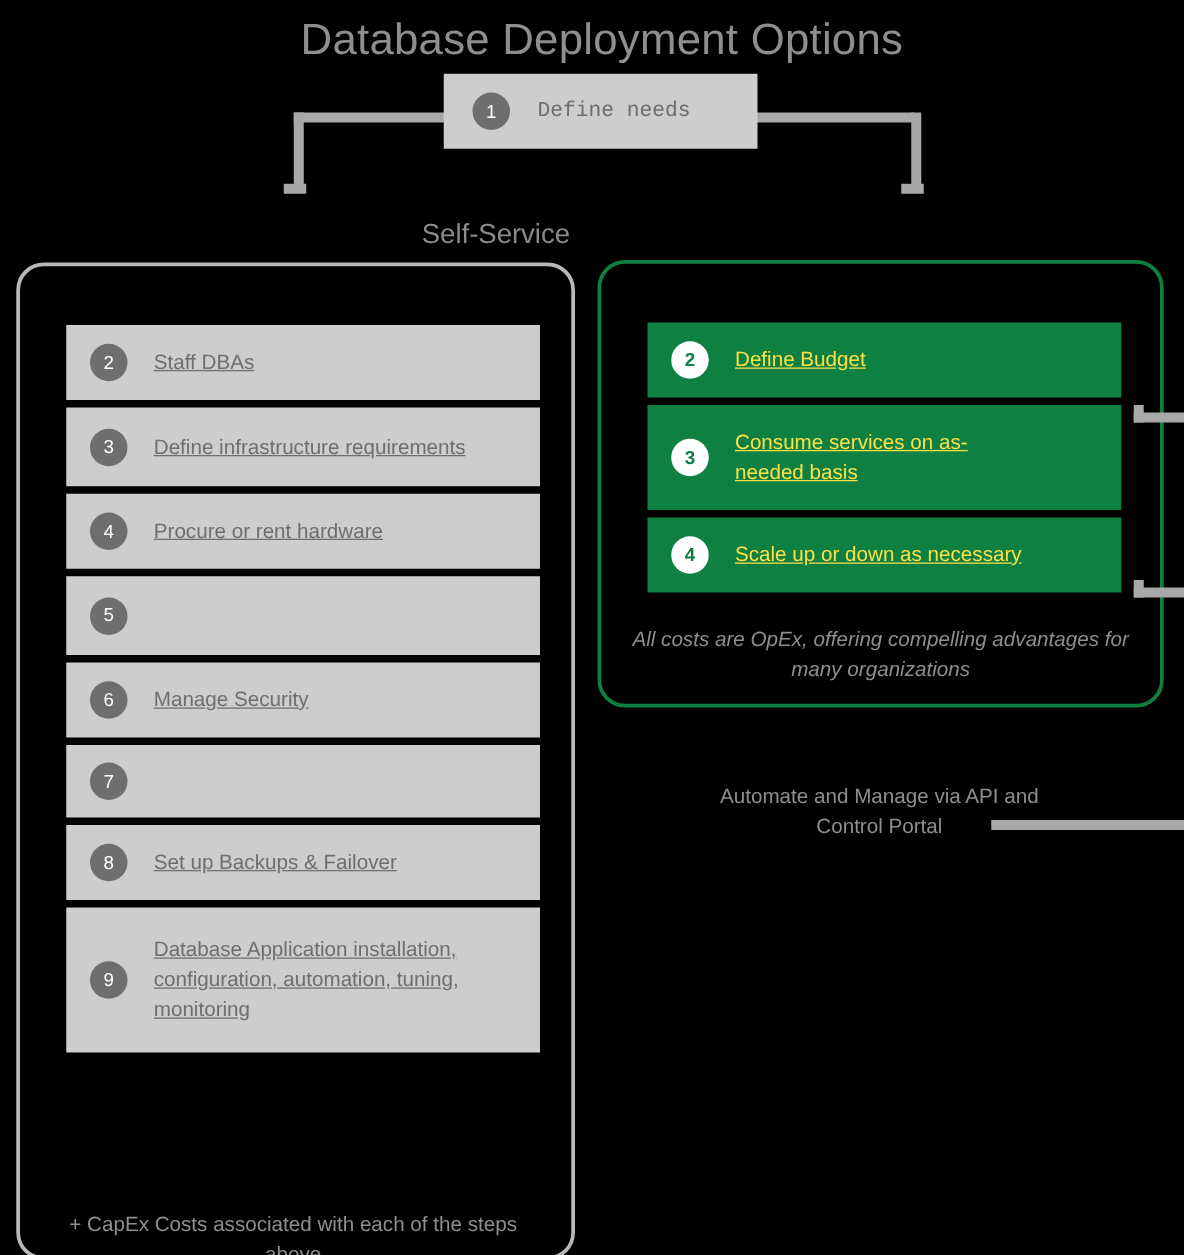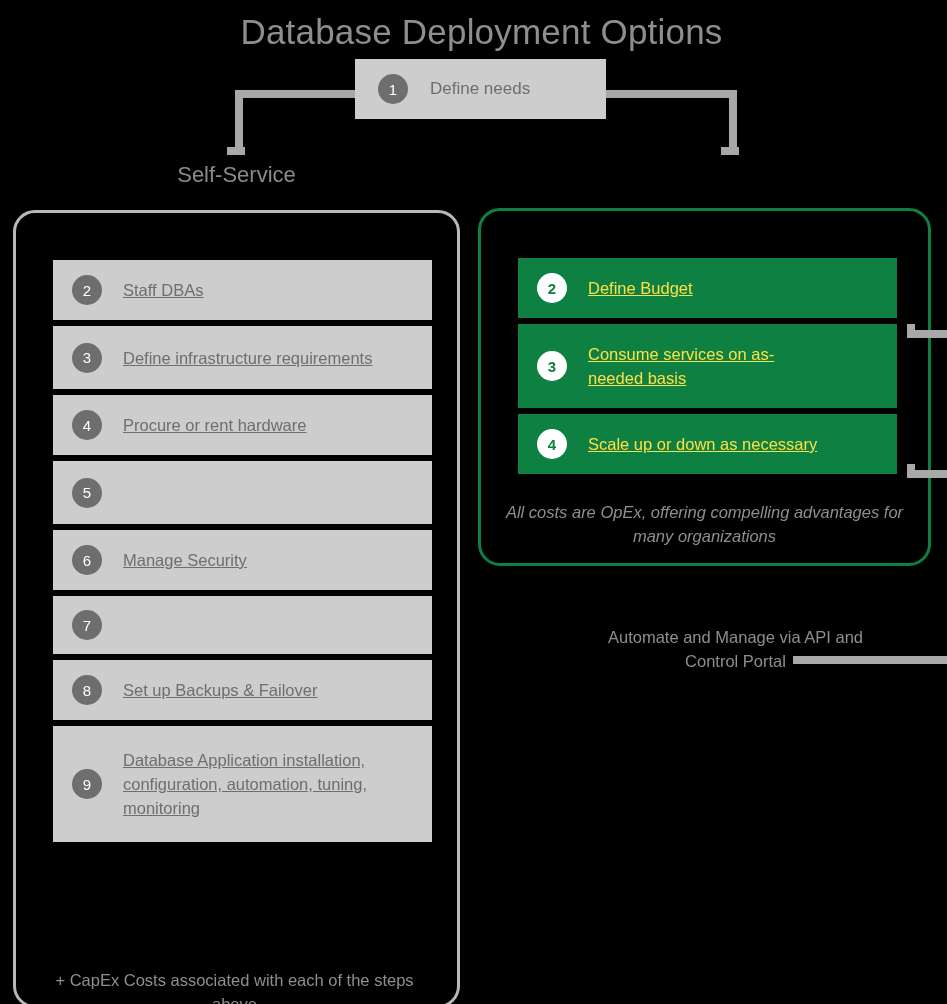--- a/index.html
+++ b/index.html
@@ -40,20 +40,21 @@
     align-items: center;
   }
   #step1-box .num {
     margin-left: 19px;
     flex: 0 0 auto;
   }
   #step1-box .txt {
     margin-left: 18px;
     font-size: 17px;
     color: #6e6e6e;
+    font-family: Liberation Mono, monospace;
   }
 
   
   .num {
     width: 30px; height: 30px;
     border-radius: 50%;
     display: flex;
     align-items: center;
     justify-content: center;
     font-size: 15px;
@@ -71,21 +72,21 @@
   #conn-top-rcap{ left: 713px; top: 139px; width: 18px;  height: 2px; }
 
   
   .col-heading {
     position: absolute;
     font-size: 22px;
     color: #8a8a8a;
     text-align: center;
     line-height: 30px;
   }
-  #heading-self { left: 5px;   top: 148px; width: 447px; }
+  #heading-self { left: 5px;   top: 160px; width: 447px; text-align: right; }
   #heading-rel  { left: 470px; top: 160px; width: 453px; }
 
   
   #panel-self {
     position: absolute;
     left: 5px; top: 202px;
     width: 447px; height: 798px;
     border: 3px solid #b8b8b8;
     border-radius: 22px;
     background: #000000;
@@ -142,21 +143,20 @@
   #br-h-out   { position: absolute; left: 785px; top: 648px; width: 160px; height: 2px; background: #a8a8a8; }
 
   #note-automate {
     position: absolute;
     left: 560px; top: 613px;
     width: 271px;
     text-align: center;
     color: #8e8e8e;
     font-size: 16.5px;
     line-height: 24px;
-    margin-left: 32px;
   }
 </style>
 </head>
 <body>
 
 <div id="stage">
 
   <div id="page-title">Database Deployment Options</div>
 
   <div class="conn" id="conn-top-h"></div>

